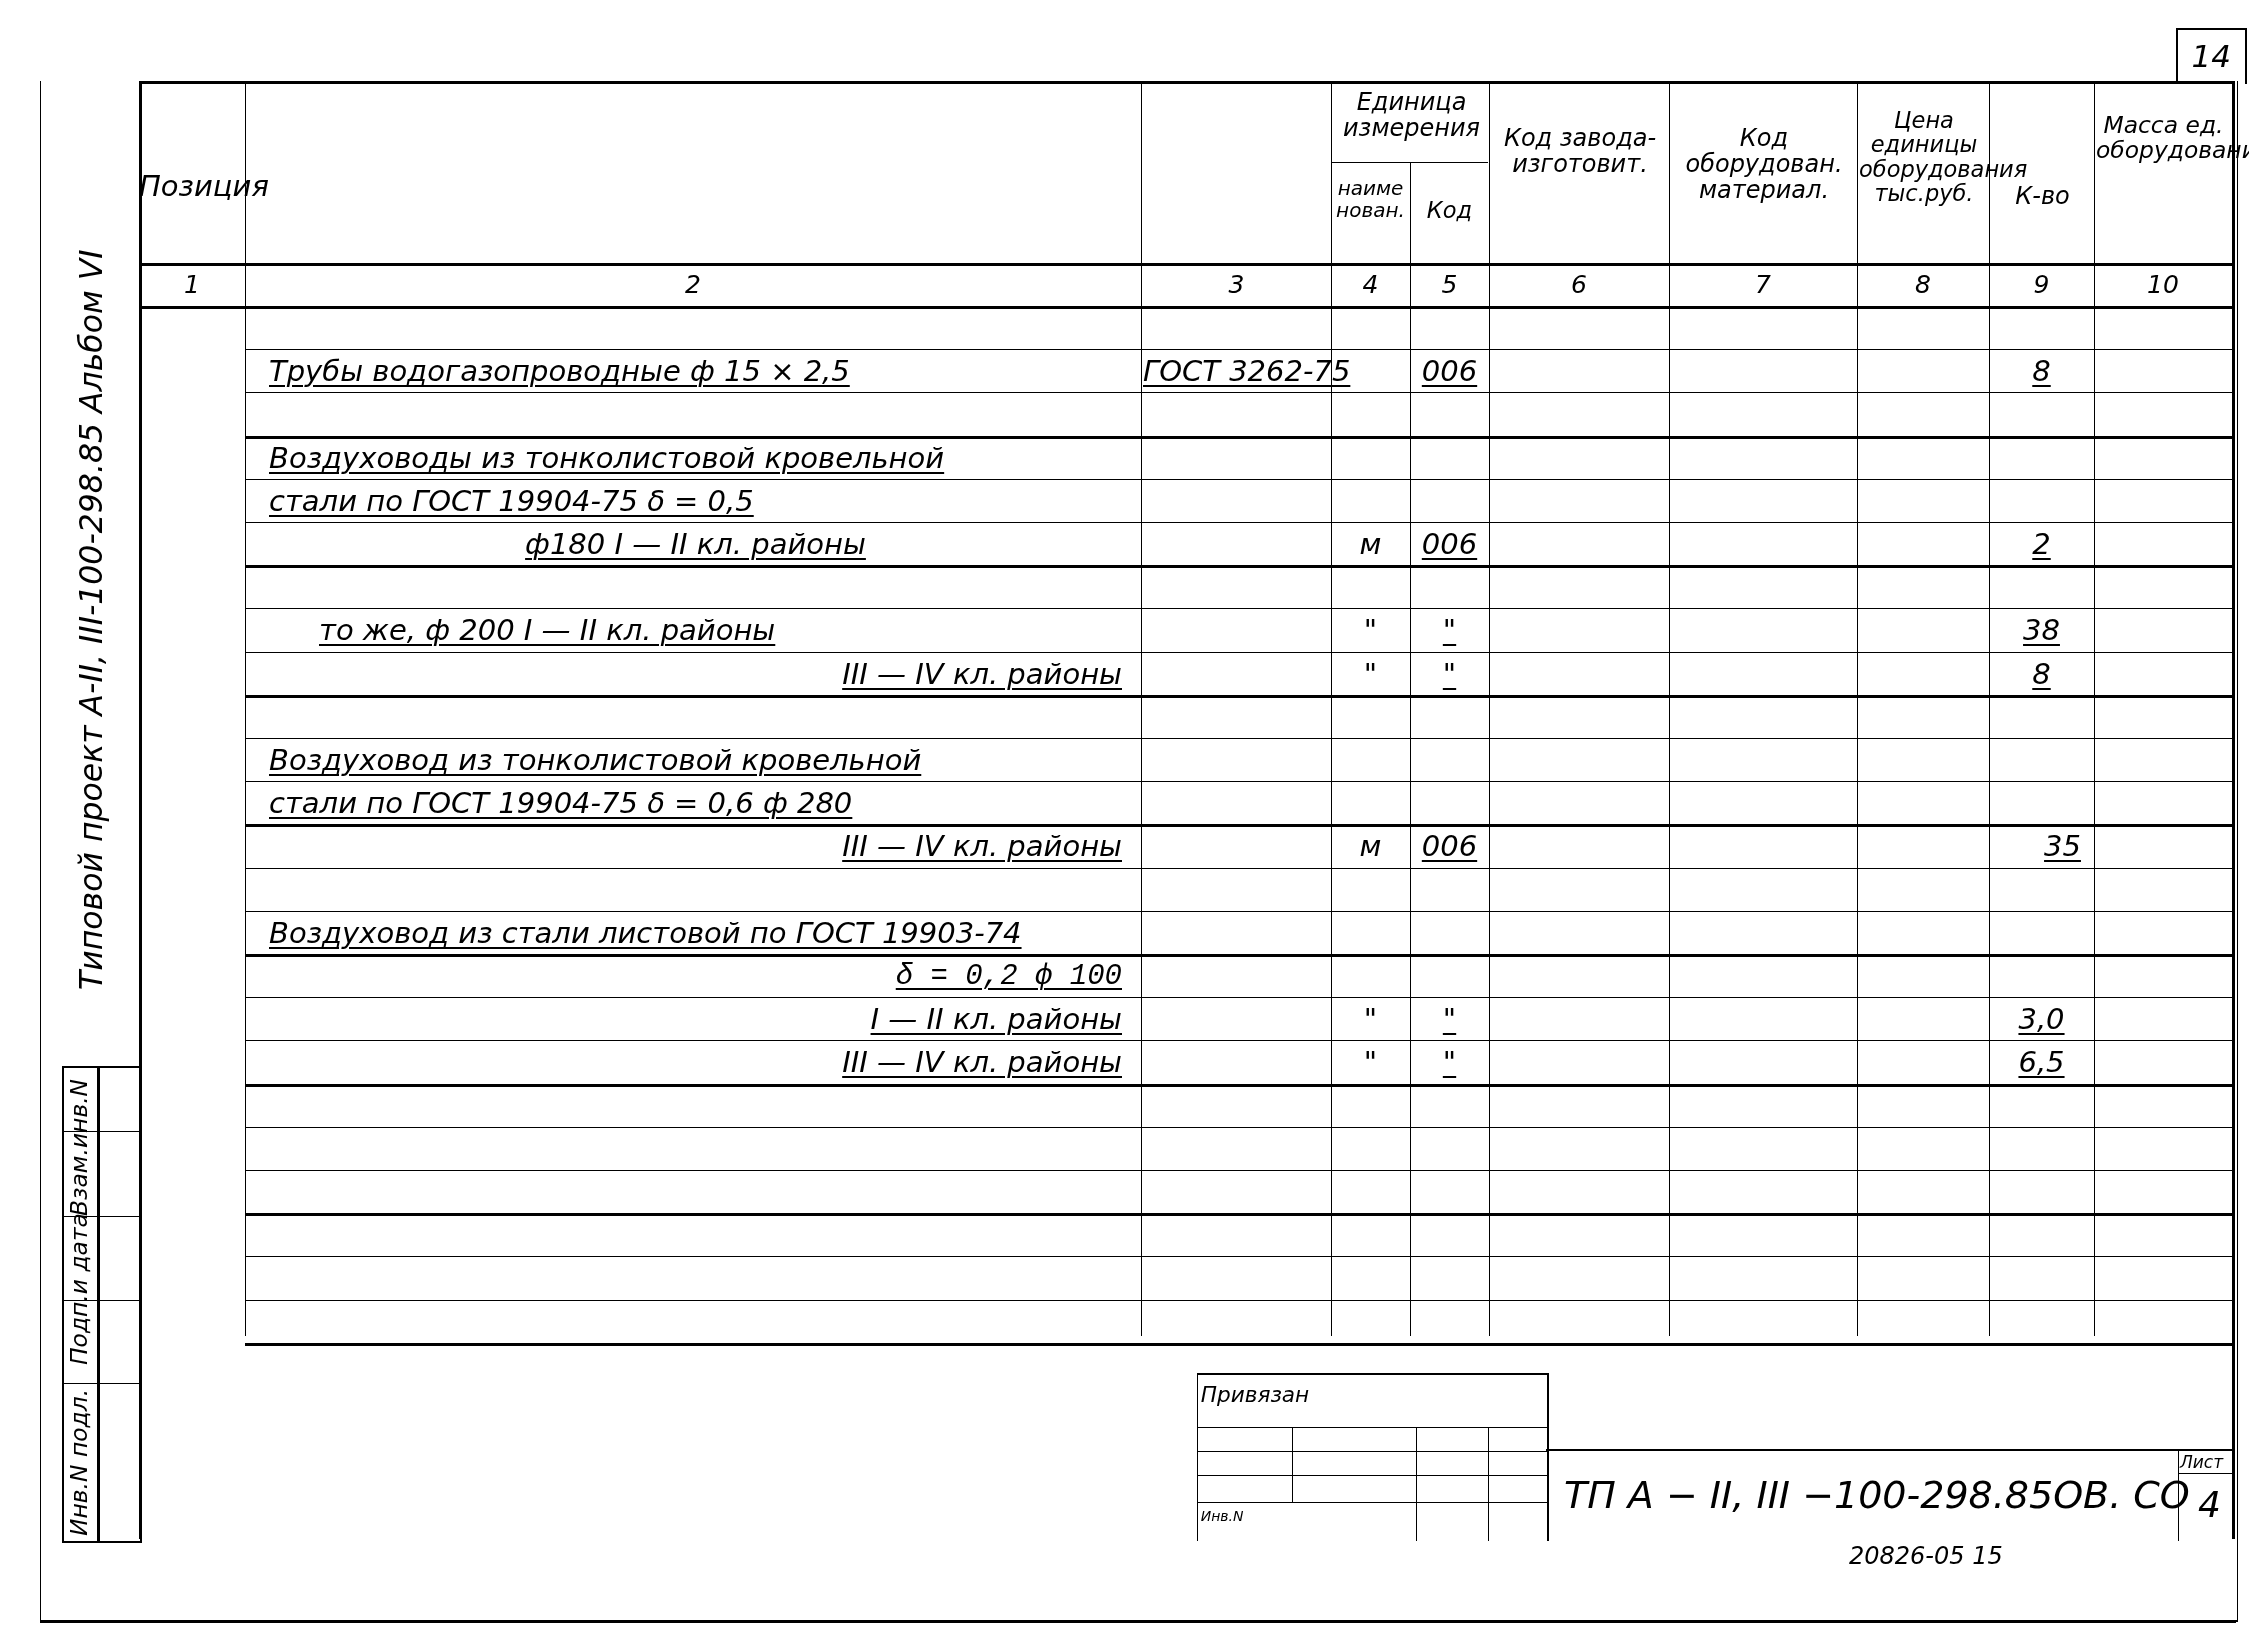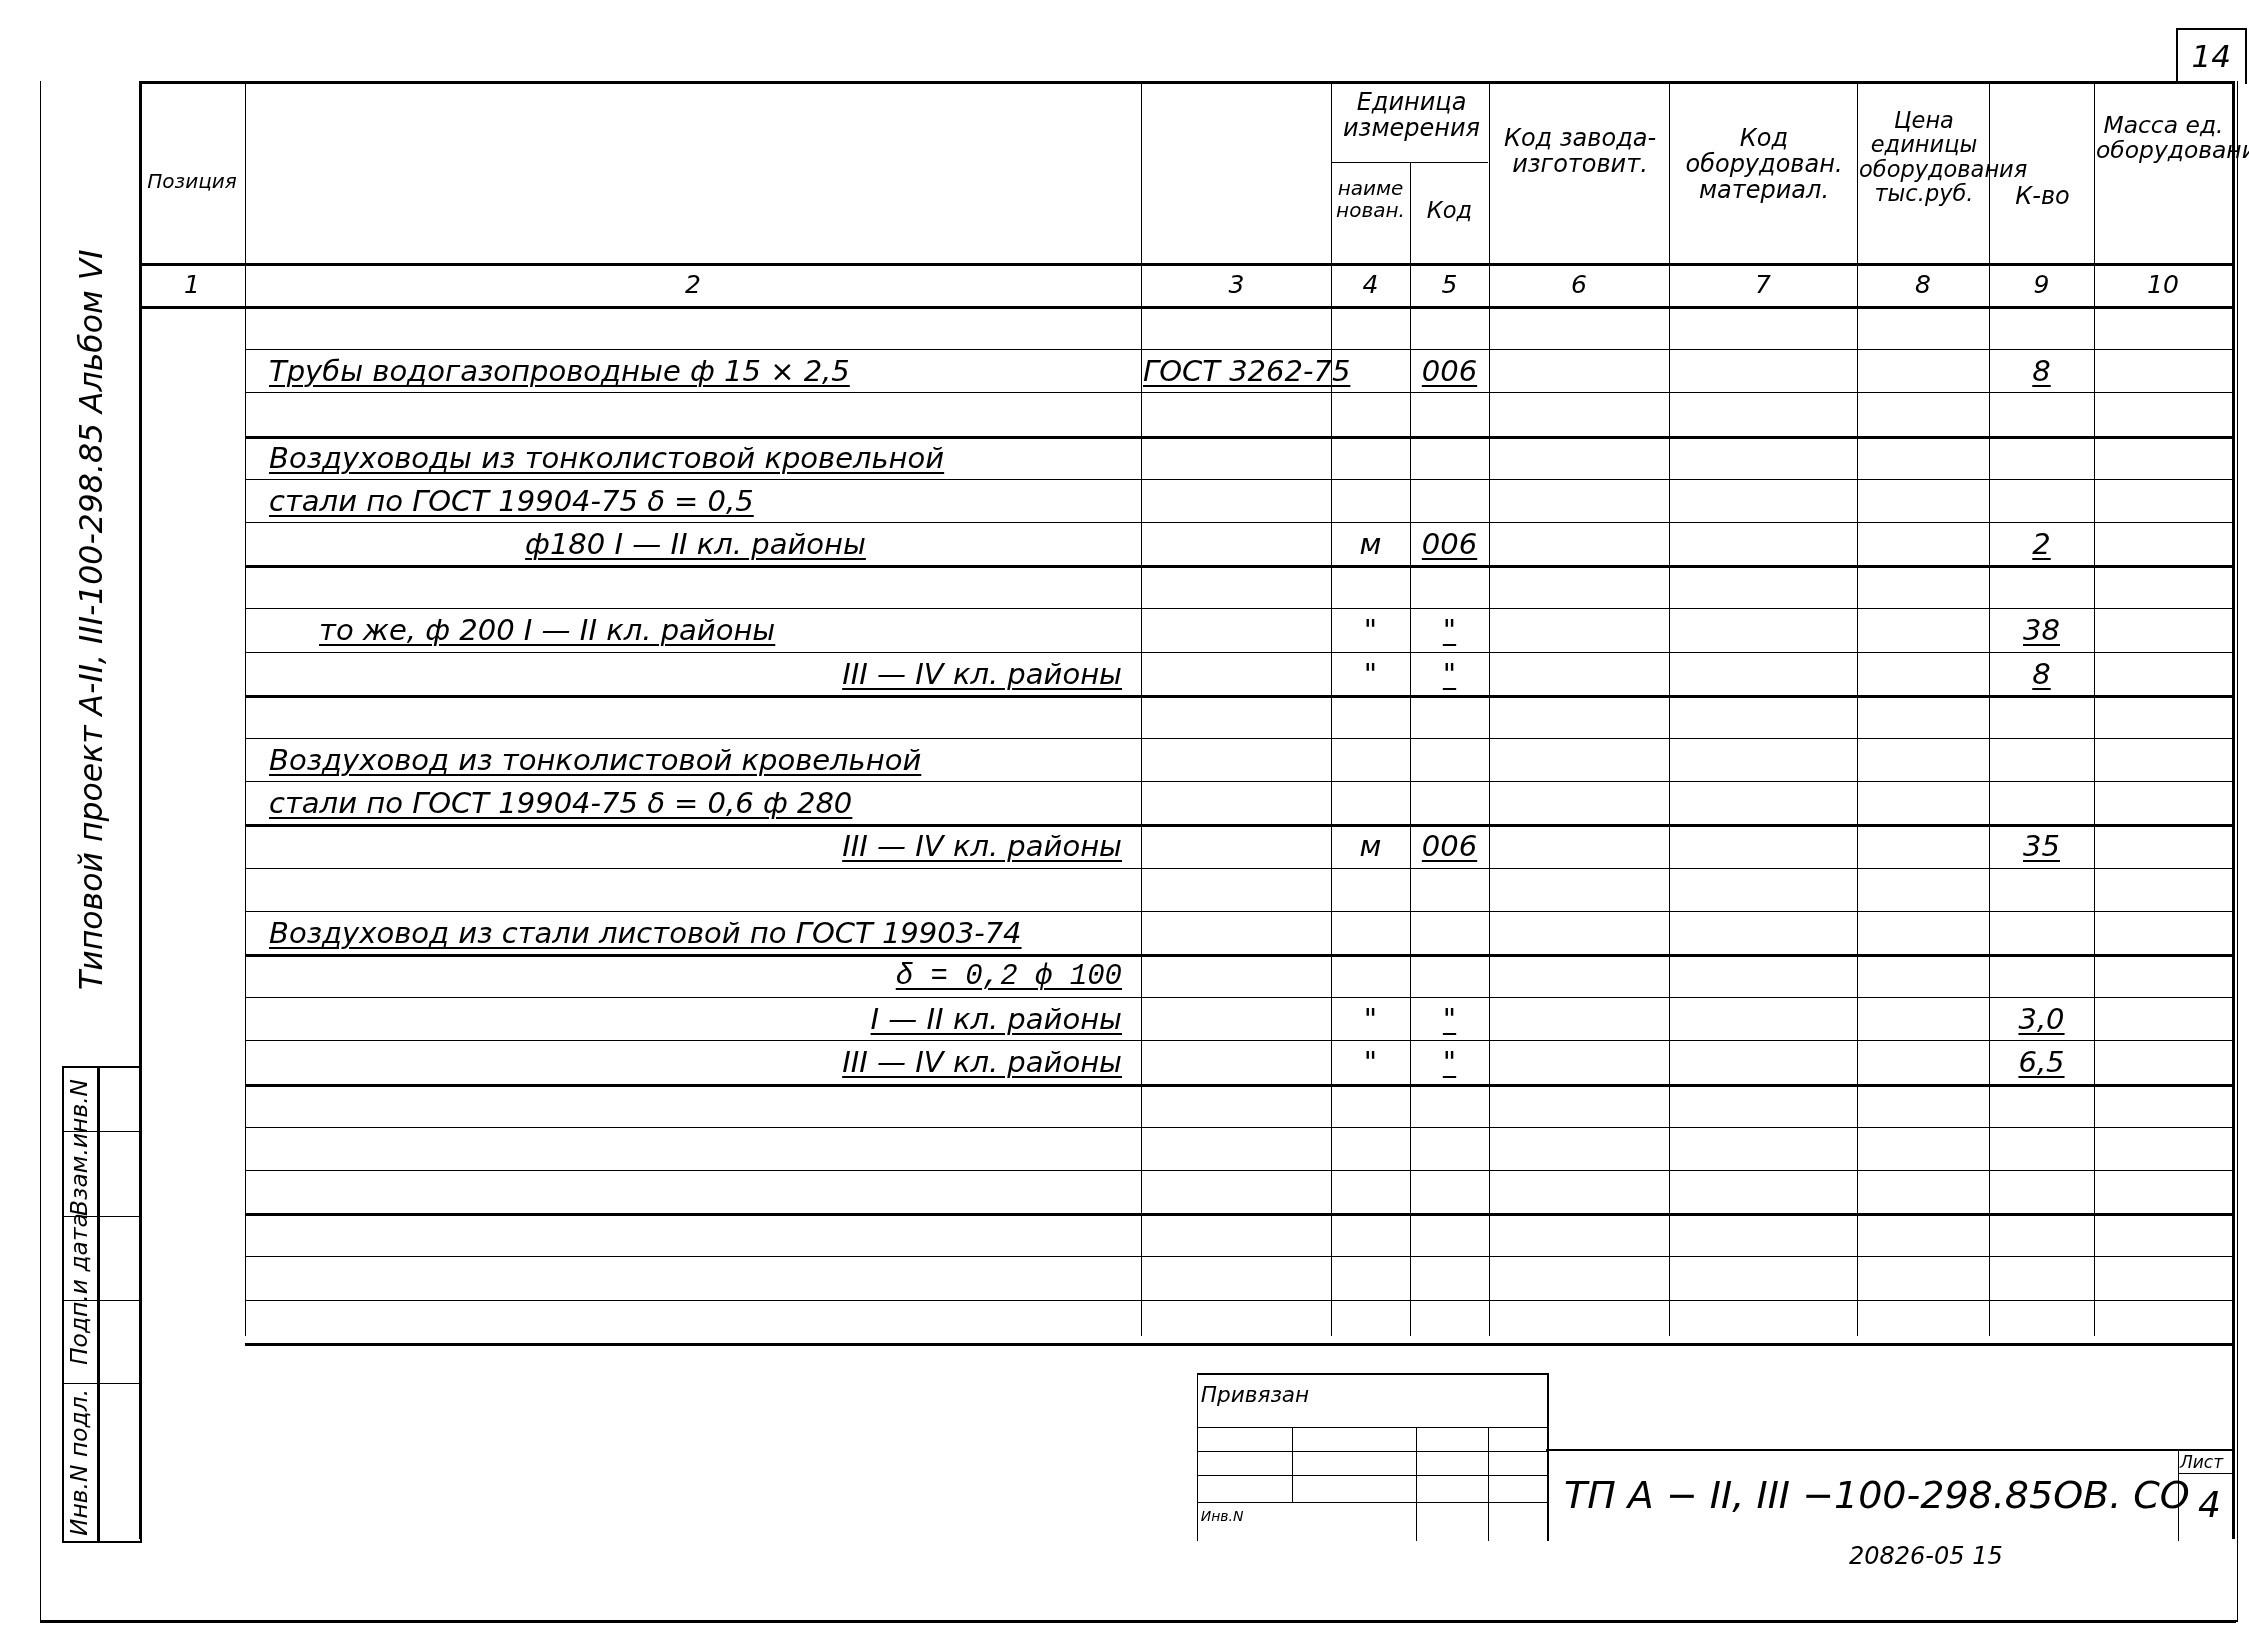--- a/index.html
+++ b/index.html
@@ -43,21 +43,21 @@
   <div class="vl" style="left:1271px;top:81px;height:1174px;"></div>
   <div class="vl" style="left:1350px;top:0;height:1255px;"></div>
   <div class="vl" style="left:1530px;top:0;height:1255px;"></div>
   <div class="vl" style="left:1718px;top:0;height:1255px;"></div>
   <div class="vl" style="left:1850px;top:0;height:1255px;"></div>
   <div class="vl" style="left:1955px;top:0;height:1255px;"></div>
   <div class="vl thick" style="left:2093px;top:0;height:1458px;"></div>
 
   <div class="hl" style="left:1192px;top:81px;width:157px;"></div>
 
-  <div class="t hdr" style="left:0;top:90px;width:106px;font-size:20px;">Позиция</div>
+  <div class="t hdr" style="left:0;top:90px;width:106px;font-size:29px;">Позиция</div>
   <div class="t hdr" style="left:1195px;top:9px;width:155px;font-size:24px;">Единица измерения</div>
   <div class="t hdr" style="left:1193px;top:97px;width:77px;font-size:20px;word-break:break-all;">наименован.</div>
   <div class="t hdr" style="left:1272px;top:117px;width:77px;font-size:22.5px;">Код</div>
   <div class="t hdr" style="left:1352px;top:45px;width:178px;font-size:24px;">Код завода-изготовит.</div>
   <div class="t hdr" style="left:1532px;top:45px;width:186px;font-size:24px;">Код оборудован. материал.</div>
   <div class="t hdr" style="left:1720px;top:27px;width:130px;font-size:22.5px;">Цена единицы оборудования тыс.руб.</div>
   <div class="t hdr" style="left:1852px;top:103px;width:103px;font-size:24px;">К-во</div>
   <div class="t hdr" style="left:1957px;top:31.5px;width:135px;font-size:23.4px;">Масса ед. оборудования</div>
 
   <div class="t cell c" style="left:0;top:191px;width:106px;font-size:25px;">1</div>
@@ -142,21 +142,21 @@
       <div class="t cell u" style="left: 130px; top: 708px; width: 853px; text-align: left;">стали  по ГОСТ 19904-75     δ = 0,6   ф 280</div>
       <div class="t cell u" style="left: 1004px; top: 708px; width: 188px; text-align: left;"></div>
       <div class="t cell" style="left: 1192px; top: 708px; width: 79px; text-align: center;"></div>
       <div class="t cell u" style="left: 1271px; top: 708px; width: 79px; text-align: center;"></div>
       <div class="t cell u" style="left: 1850px; top: 708px; width: 105px; text-align: center;"></div>
       <div class="hl" style="left: 106px; top: 787px; width: 1988px;"></div>
       <div class="t cell u" style="left: 130px; top: 751px; width: 853px; text-align: right;">III — IV кл. районы</div>
       <div class="t cell u" style="left: 1004px; top: 751px; width: 188px; text-align: left;"></div>
       <div class="t cell" style="left: 1192px; top: 751px; width: 79px; text-align: center;">м</div>
       <div class="t cell u" style="left: 1271px; top: 751px; width: 79px; text-align: center;">006</div>
-      <div class="t cell u" style="left: 1850px; top: 751px; width: 105px; text-align: center;">35</div>
+      <div class="t cell u" style="left: 1850px; top: 751px; width: 105px; text-align: center; padding-left: 21px;">35</div>
       <div class="hl" style="left: 106px; top: 830px; width: 1988px;"></div>
       <div class="t cell u" style="left: 130px; top: 795px; width: 853px; text-align: left;"></div>
       <div class="t cell u" style="left: 1004px; top: 795px; width: 188px; text-align: left;"></div>
       <div class="t cell" style="left: 1192px; top: 795px; width: 79px; text-align: center;"></div>
       <div class="t cell u" style="left: 1271px; top: 795px; width: 79px; text-align: center;"></div>
       <div class="t cell u" style="left: 1850px; top: 795px; width: 105px; text-align: center;"></div>
       <div class="hl thick" style="left: 106px; top: 873px; width: 1988px;"></div>
       <div class="t cell u" style="left: 130px; top: 838px; width: 853px; text-align: left;">Воздуховод из стали листовой по ГОСТ 19903-74</div>
       <div class="t cell u" style="left: 1004px; top: 838px; width: 188px; text-align: left;"></div>
       <div class="t cell" style="left: 1192px; top: 838px; width: 79px; text-align: center;"></div>

